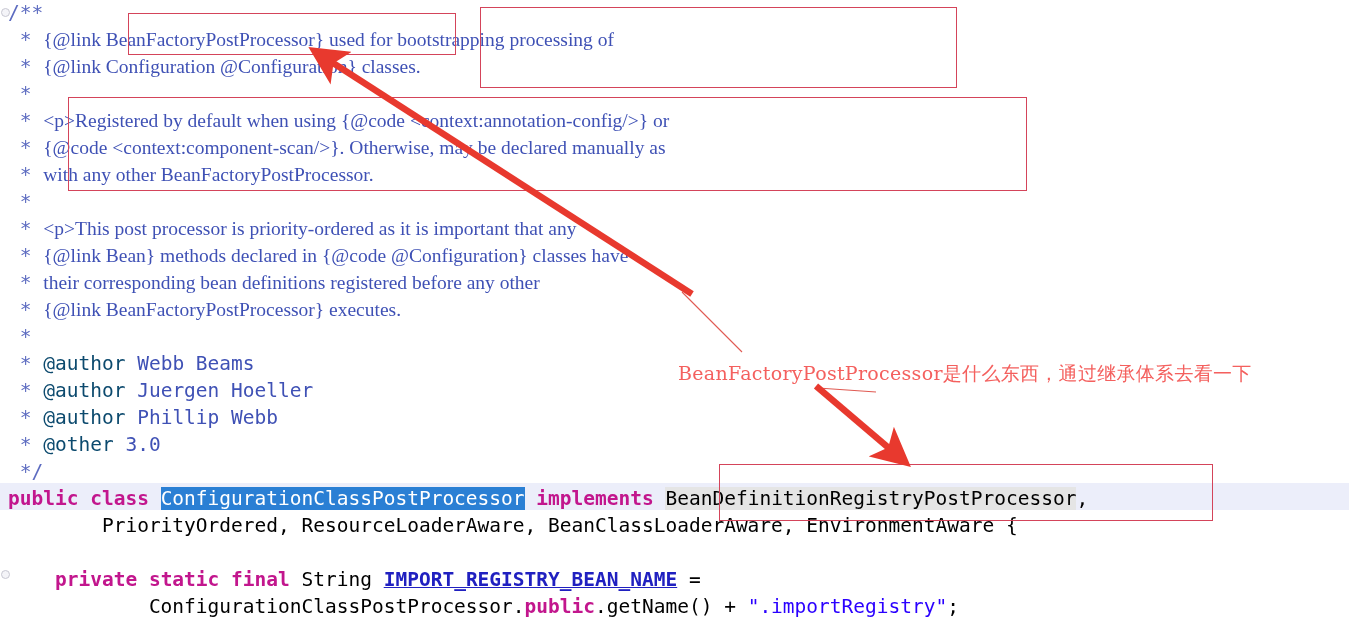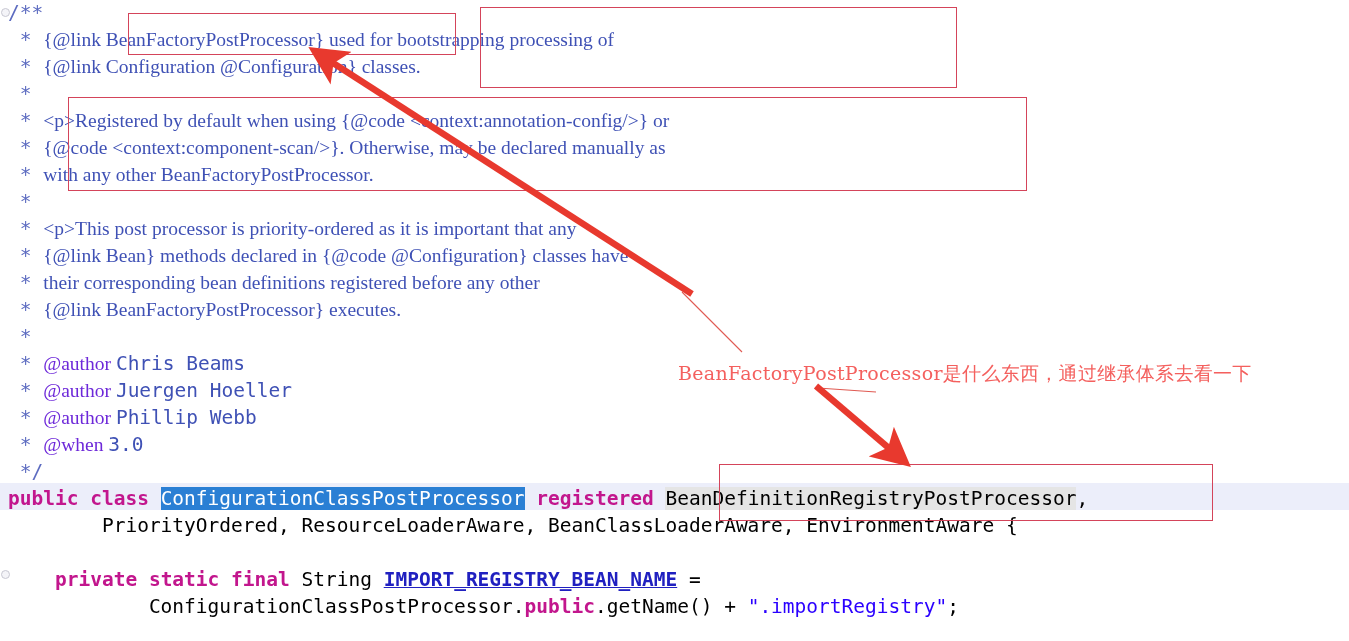--- a/index.html
+++ b/index.html
@@ -38,21 +38,21 @@
     line-height: 27px;
     font-size: 19.5px;
     letter-spacing: 0px;
     white-space: pre;
     font-family: "DejaVu Sans Mono", "Liberation Mono", monospace;
   }
 
   
   .cmt       { color: #3f51b5; font-family: Liberation Serif, serif; }      
   .cmt-star  { color: #5c6bc0; }      
-  .cmt-tag   { color: #6d28d9; font-family: Liberation Serif, serif; }      
+  .cmt-tag   { color: #0c4a6e; }      
   .cmt-val   { color: #3f51b5; }      
 
   
   .kw        { color: #c2168d; font-weight: bold; }
   .type      { color: #000000; }
   .plain     { color: #000000; }
   .field     { color: #2020c0; font-weight: bold; text-decoration: underline; }
   .str       { color: #2a00ff; }
   .sel       { background: #2a7fd4; color: #ffffff; }
   .ident-hl  { background: #e5e5e5; color: #000000; }
@@ -106,26 +106,26 @@
       <div class="line" style="top: 80px;"><span class="cmt-star"> *</span></div>
       <div class="line" style="top: 107px;"><span class="cmt-star"> * </span><span class="cmt">&lt;p&gt;Registered by default when using {@code &lt;context:annotation-config/&gt;} or</span></div>
       <div class="line" style="top: 134px;"><span class="cmt-star"> * </span><span class="cmt">{@code &lt;context:component-scan/&gt;}. Otherwise, may be declared manually as</span></div>
       <div class="line" style="top: 161px;"><span class="cmt-star"> * </span><span class="cmt">with any other BeanFactoryPostProcessor.</span></div>
       <div class="line" style="top: 188px;"><span class="cmt-star"> *</span></div>
       <div class="line" style="top: 215px;"><span class="cmt-star"> * </span><span class="cmt">&lt;p&gt;This post processor is priority-ordered as it is important that any</span></div>
       <div class="line" style="top: 242px;"><span class="cmt-star"> * </span><span class="cmt">{@link Bean} methods declared in {@code @Configuration} classes have</span></div>
       <div class="line" style="top: 269px;"><span class="cmt-star"> * </span><span class="cmt">their corresponding bean definitions registered before any other</span></div>
       <div class="line" style="top: 296px;"><span class="cmt-star"> * </span><span class="cmt">{@link BeanFactoryPostProcessor} executes.</span></div>
       <div class="line" style="top: 323px;"><span class="cmt-star"> *</span></div>
-      <div class="line" style="top: 350px;"><span class="cmt-star"> * </span><span class="cmt-tag">@author </span><span class="cmt-val">Chris Beams</span></div>
+      <div class="line" style="top: 350px;"><span class="cmt-star"> * </span><span class="cmt-tag">@author </span><span class="cmt-val">Webb Beams</span></div>
       <div class="line" style="top: 404px;"><span class="cmt-star"> * </span><span class="cmt-tag">@author </span><span class="cmt-val">Phillip Webb</span></div>
       <div class="line" style="top: 377px;"><span class="cmt-star"> * </span><span class="cmt-tag">@author </span><span class="cmt-val">Juergen Hoeller</span></div>
-      <div class="line" style="top: 431px;"><span class="cmt-star"> * </span><span class="cmt-tag">@when </span><span class="cmt-val">3.0</span></div>
+      <div class="line" style="top: 431px;"><span class="cmt-star"> * </span><span class="cmt-tag">@other </span><span class="cmt-val">3.0</span></div>
       <div class="line" style="top: 458px;"><span class="cmt-star"> */</span></div>
-      <div class="line" style="top: 485px;"><span class="kw">public class </span><span class="sel">ConfigurationClassPostProcessor</span><span class="kw"> registered </span><span class="ident-hl">BeanDefinitionRegistryPostProcessor</span><span class="plain">,</span></div>
+      <div class="line" style="top: 485px;"><span class="kw">public class </span><span class="sel">ConfigurationClassPostProcessor</span><span class="kw"> implements </span><span class="ident-hl">BeanDefinitionRegistryPostProcessor</span><span class="plain">,</span></div>
       <div class="line" style="top: 512px;"><span class="plain">        PriorityOrdered, ResourceLoaderAware, BeanClassLoaderAware, EnvironmentAware {</span></div>
       <div class="line" style="top: 539px;"><span class="plain"></span></div>
       <div class="line" style="top: 566px;"><span class="plain">    </span><span class="kw">private static final </span><span class="type">String </span><span class="field">IMPORT_REGISTRY_BEAN_NAME</span><span class="plain"> =</span></div>
       <div class="line" style="top: 593px;"><span class="plain">            ConfigurationClassPostProcessor.</span><span class="kw">public</span><span class="plain">.getName() + </span><span class="str">".importRegistry"</span><span class="plain">;</span></div>
     </div>
 
   <div class="fold-dot" style="left:1px; top:8px;"></div>
   <div class="fold-dot" style="left:1px; top:570px;"></div>
 
   <div class="redbox" style="left:128px; top:13px; width:328px; height:42px;"></div>

